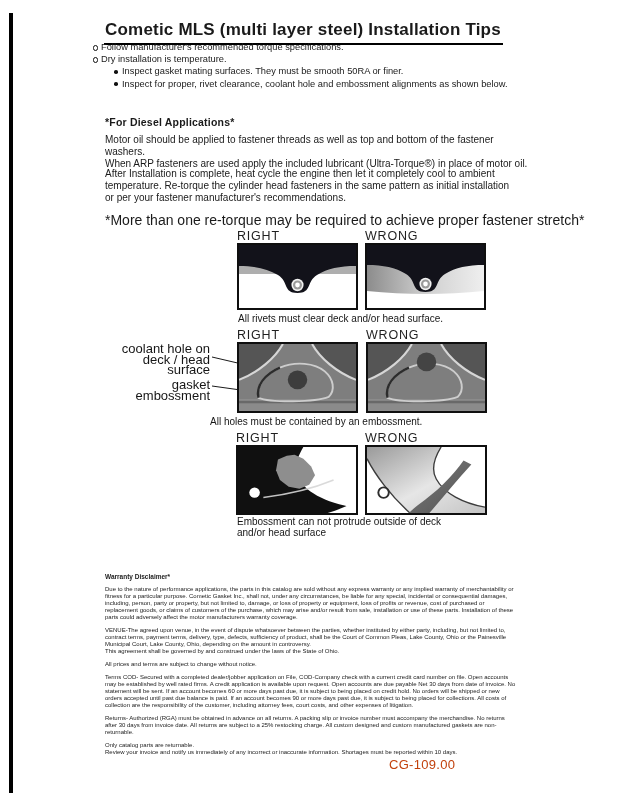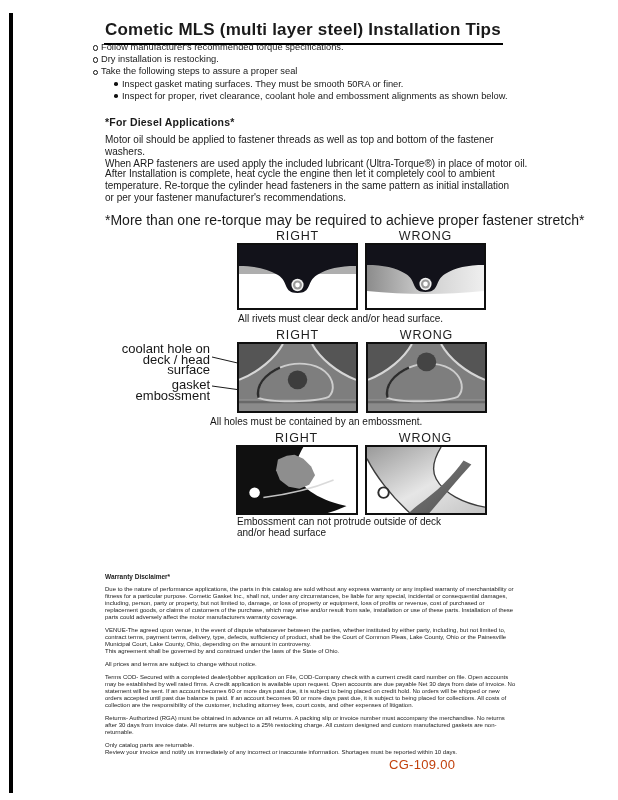--- a/index.html
+++ b/index.html
@@ -32,21 +32,21 @@
     background:#111;border-radius:50%;
   }
 
   .diesel-heading{left:105px;top:116px;font-size:10.5px;font-weight:bold;letter-spacing:.2px;}
   .body-par{font-size:10px;line-height:12px;width:430px;}
   .par1{left:105px;top:134px;}
   .par2{left:105px;top:168px;}
   .note{left:105px;top:212px;font-size:14px;}
 
   
-  .dlabel{font-size:12.5px;letter-spacing:.8px;text-align:center;width:121px;color:#1f1f1f;}
+  .dlabel{font-size:12.5px;letter-spacing:.8px;width:121px;color:#1f1f1f;}
   .dbox{
     box-sizing:border-box;border:2px solid #0f0f0f;background:#fff;
     overflow:hidden;
   }
   .dbox svg{display:block;width:100%;height:100%;}
   .caption{font-size:10px;color:#161616;}
 
   .callout{font-size:13px;line-height:10.6px;text-align:right;width:92px;color:#161616;}
 
   
@@ -58,22 +58,21 @@
 </style>
 </head>
 <body>
 
 <div class="abs scan-bar"></div>
 
 <div class="abs title">Cometic MLS (multi layer steel) Installation Tips</div>
 
 <div class="abs tips">
   <div class="bullet">Follow manufacturer's recommended torque specifications.</div>
-  <div class="bullet">Dry installation is restocking.</div>
-  <div class="bullet">Take the following steps to assure a proper seal</div>
+  <div class="bullet">Dry installation is temperature.</div>
   <div class="subbullet">Inspect gasket mating surfaces.  They must be smooth 50RA or finer.</div>
   <div class="subbullet">Inspect for proper, rivet clearance, coolant hole and embossment alignments as shown below.</div>
 </div>
 
 <div class="abs diesel-heading">*For Diesel Applications*</div>
 <div class="abs body-par par1 pre">Motor oil should be applied to fastener threads as well as top and bottom of the fastener washers.
 When ARP fasteners are used apply the included lubricant (Ultra-Torque®) in place of motor oil.</div>
 <div class="abs body-par par2 pre">After Installation is complete, heat cycle the engine then let it completely cool to ambient
 temperature. Re-torque the cylinder head fasteners in the same pattern as initial installation
 or per your fastener manufacturer's recommendations.</div>

